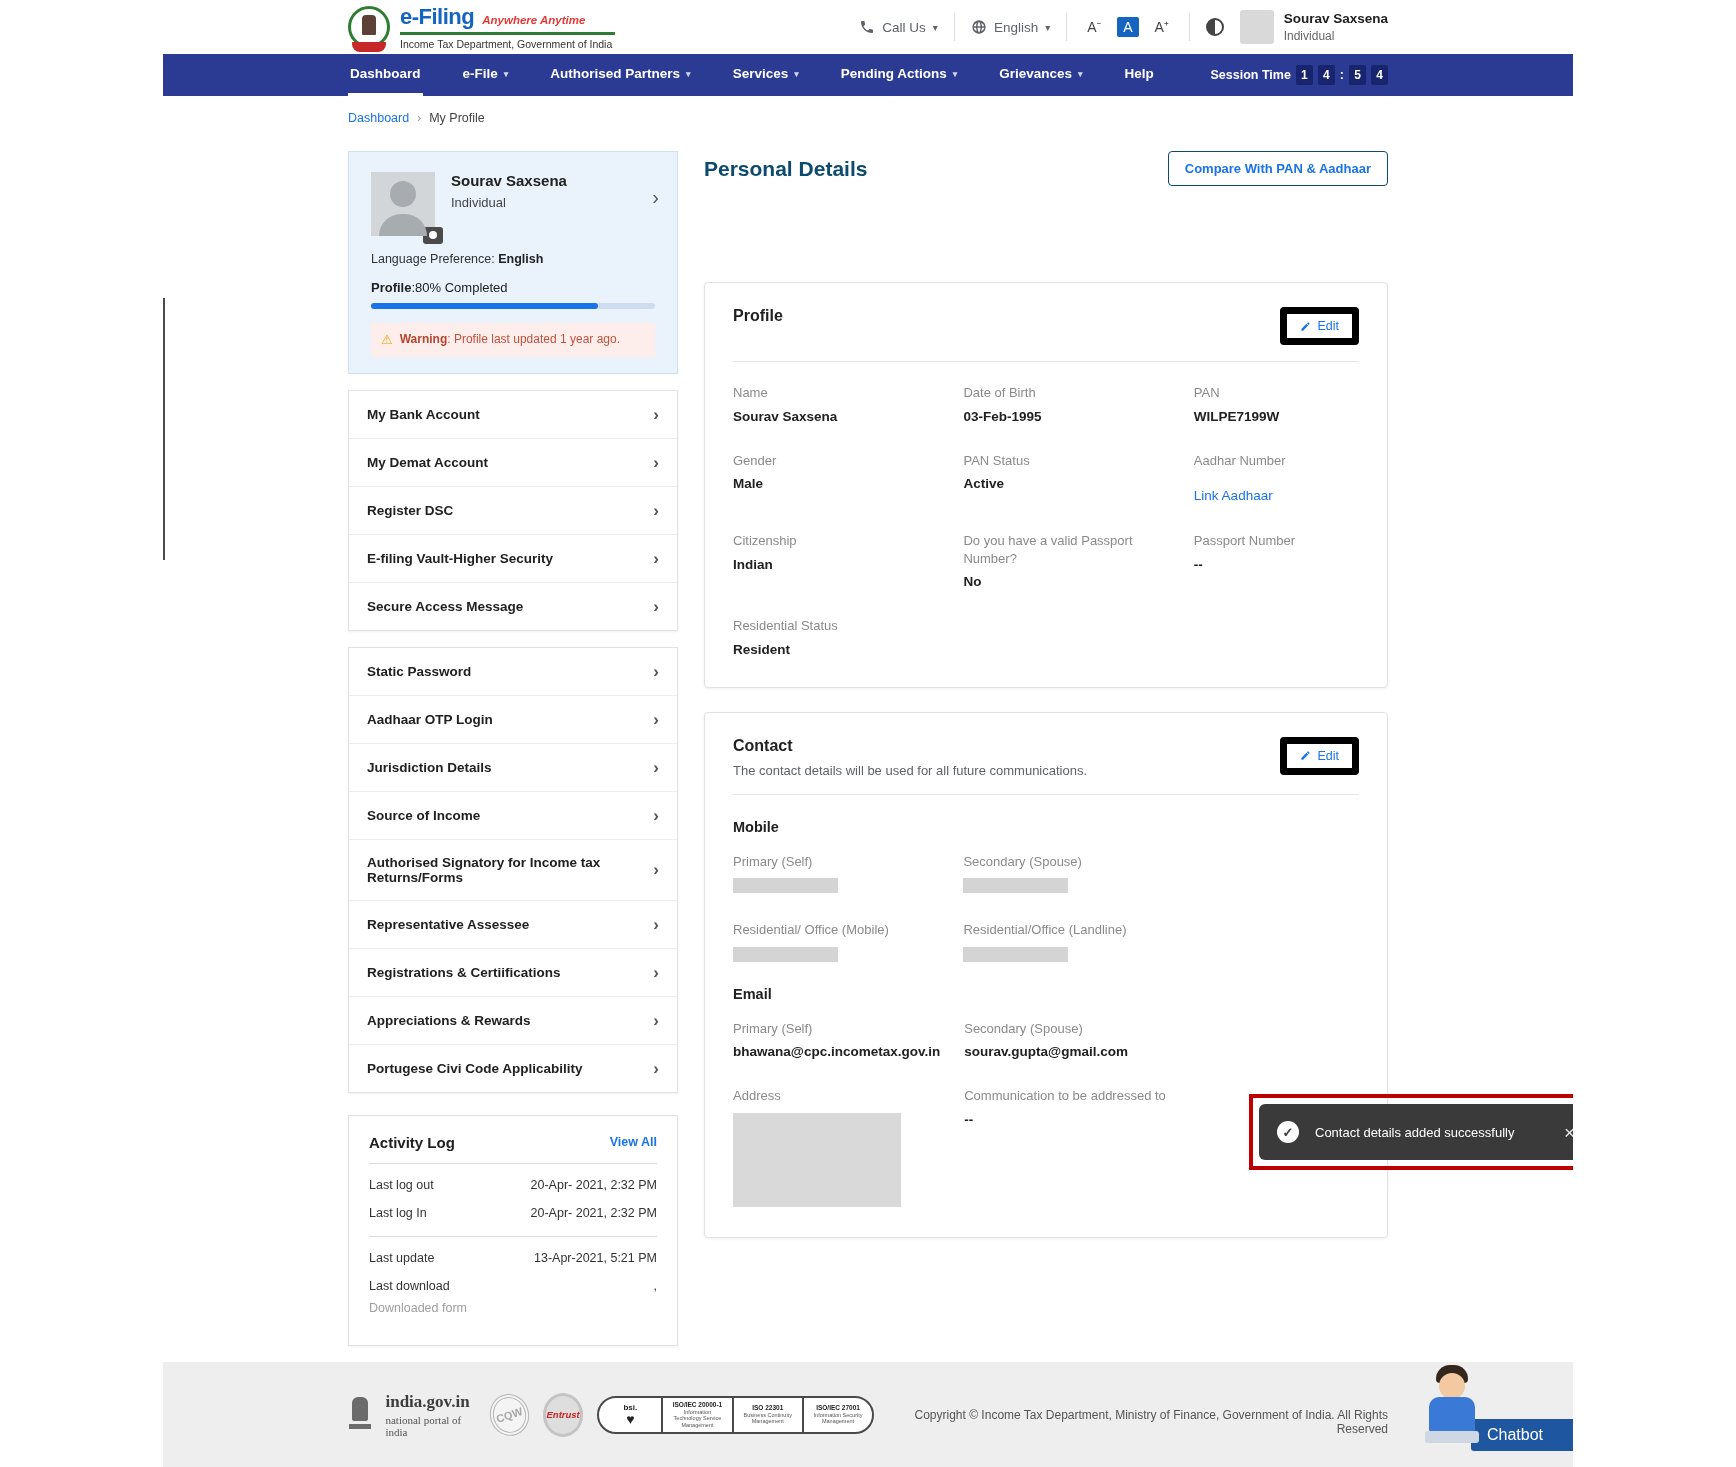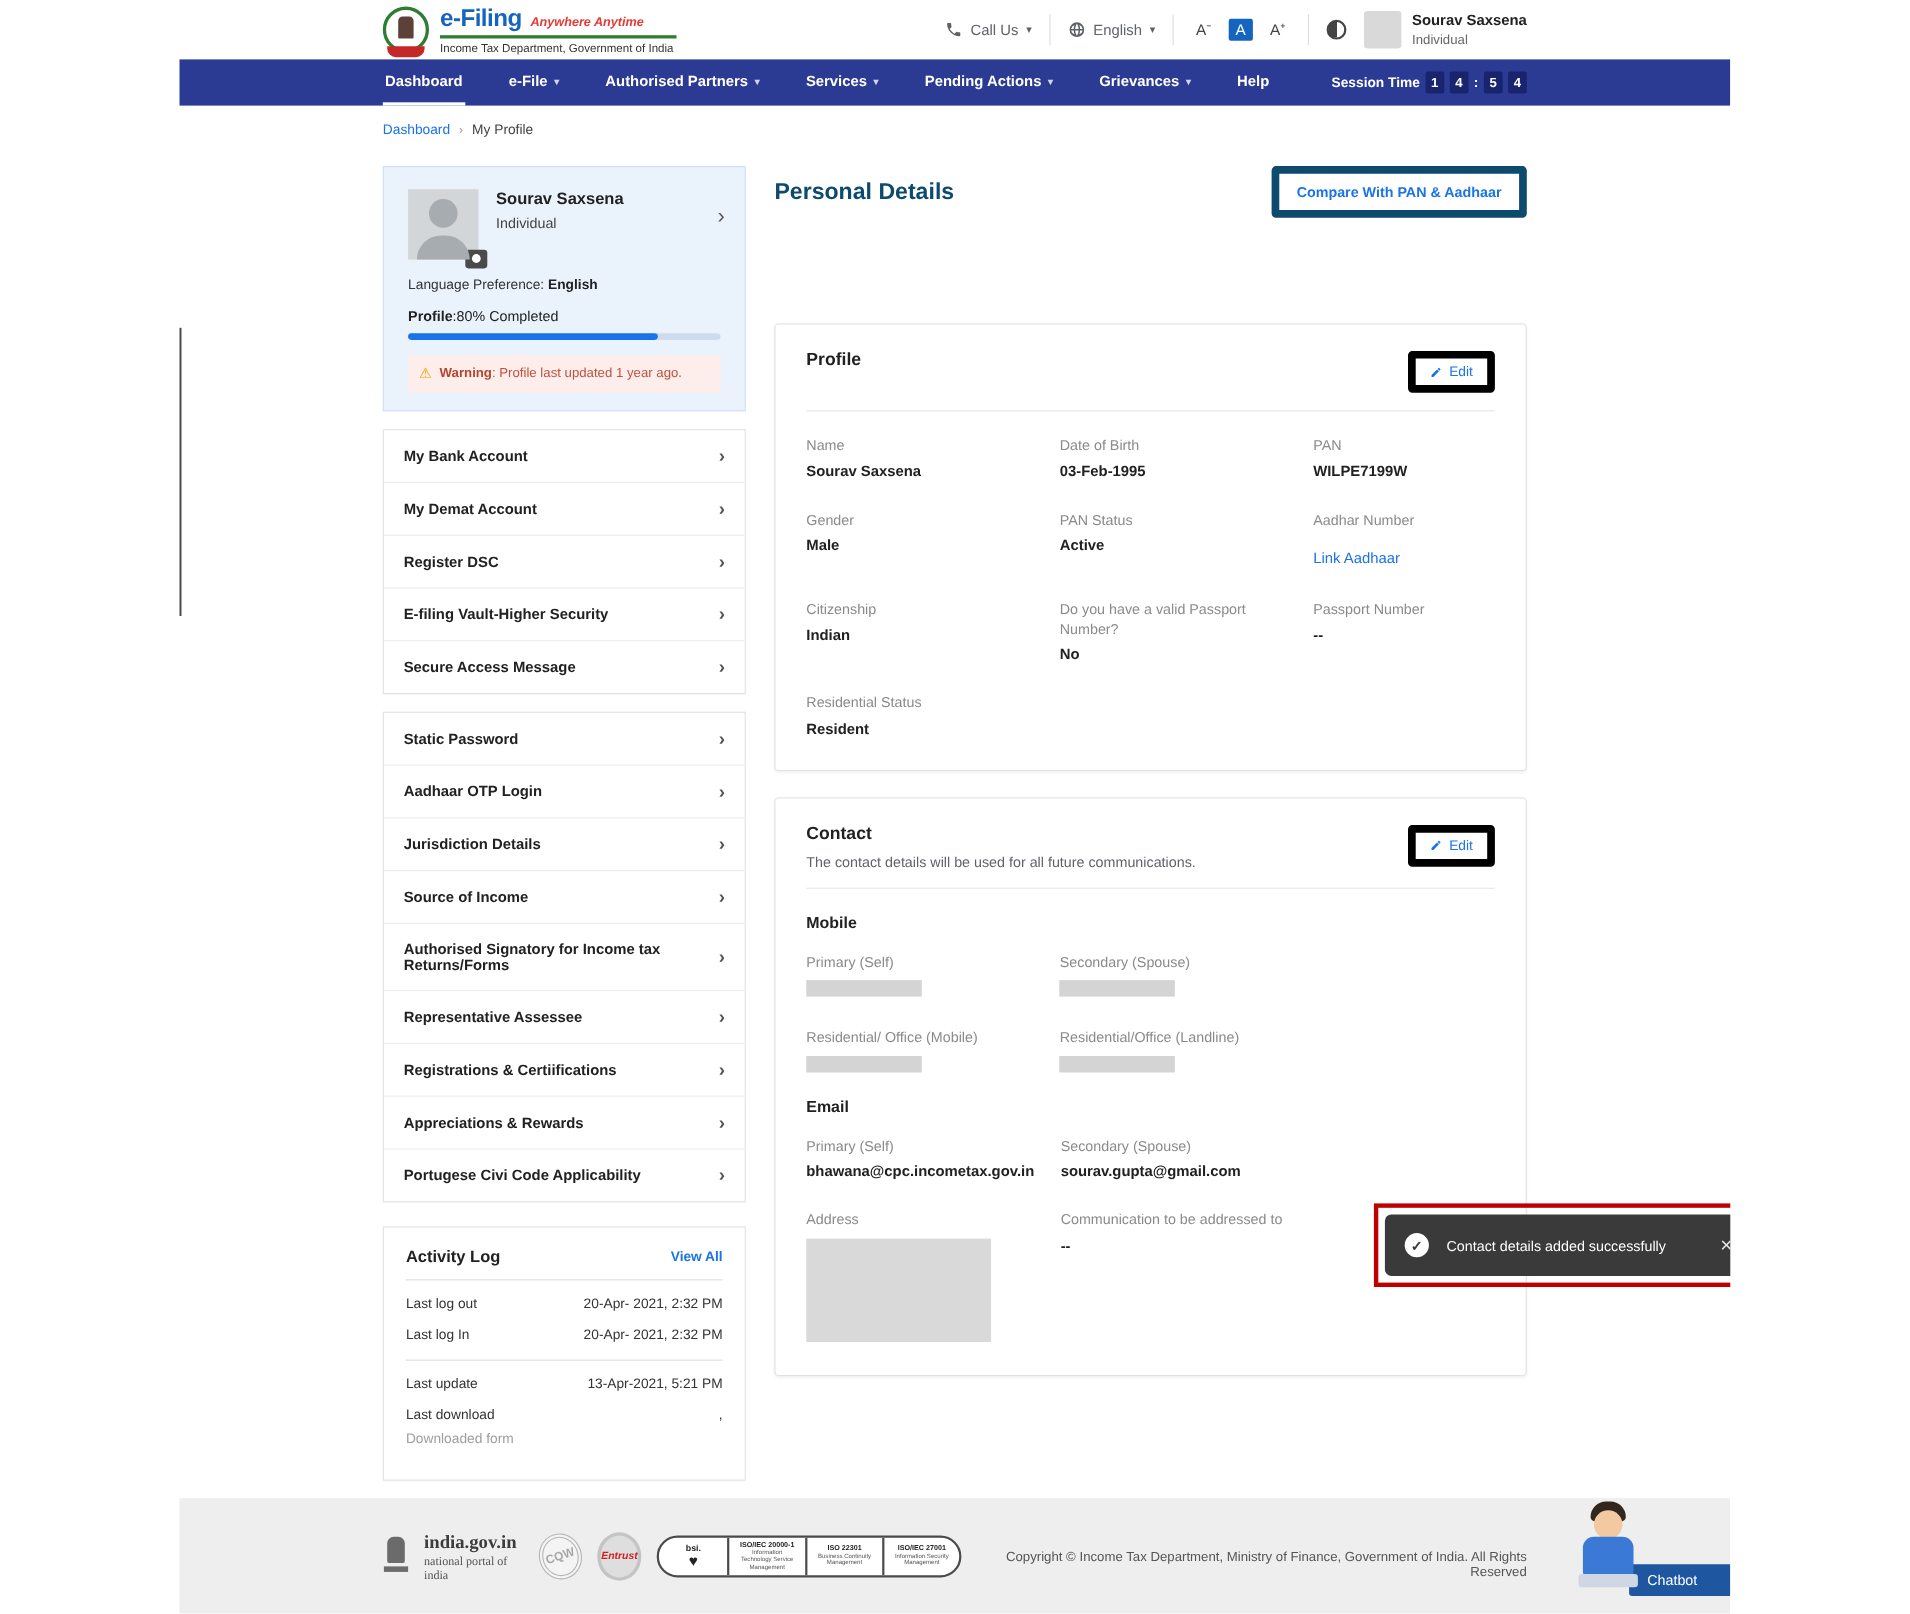--- a/index.html
+++ b/index.html
@@ -89,21 +89,21 @@
   .view-all { color: #1a73e8; font-size: 12.5px; font-weight: bold; cursor: pointer; }
   .act-row { display: flex; justify-content: space-between; font-size: 12.5px; margin-top: 14px; }
   .act-group-top { border-bottom: 1px solid #ddd; padding-bottom: 16px; }
   .act-label { color: #333; }
   .act-label.muted { color: #9e9e9e; }
   .act-value { color: #333; }
 
   
   .main-header { display: flex; justify-content: space-between; align-items: center; }
   .page-title { font-size: 21px; font-weight: bold; color: #0c4a6e; }
-  .compare-btn { border: 7px solid #0c4a6e; color: #1a73e8; background: #fff; font-weight: bold; font-size: 13px; padding: 9px 16px; border-radius: 4px; cursor: pointer; font-family: inherit; }
+  .compare-btn { border: 1px solid #0c4a6e; color: #1a73e8; background: #fff; font-weight: bold; font-size: 13px; padding: 9px 16px; border-radius: 4px; cursor: pointer; font-family: inherit; }
   .section-card { border: 1px solid #e2e2e2; border-radius: 4px; background: #fff; box-shadow: 0 1px 3px rgba(0,0,0,.06); padding: 24px 28px 30px; margin-top: 24px; }
   .section-card.first { margin-top: 96px; }
   .section-head { display: flex; justify-content: space-between; align-items: flex-start; }
   .section-title { font-size: 16px; font-weight: bold; }
   .section-sub { font-size: 13px; color: #5f6368; margin-top: 8px; }
   .edit-btn { display: flex; align-items: center; gap: 6px; border: 7px solid #000000; color: #1a73e8; background: #fff; font-size: 12.5px; padding: 5px 13px; border-radius: 4px; cursor: pointer; font-family: inherit; }
   .edit-btn svg { width: 11px; height: 11px; fill: #1a73e8; }
   .section-rule { height: 1px; background: #e6e6e6; margin-top: 16px; }
   .fields-grid { display: grid; grid-template-columns: 1.25fr 1.25fr 1fr; column-gap: 24px; row-gap: 28px; margin-top: 22px; }
   .field-label { color: #8a8a8a; font-size: 13px; line-height: 1.35; }
@@ -145,21 +145,21 @@
   .footer-reviewed b { color: #444; }
   .footer-copy { margin-top: 14px; text-align: right; font-size: 12px; color: #555; }
 
   
   .chatbot { position: absolute; right: 0; bottom: 16px; display: flex; align-items: flex-end; cursor: pointer; }
   .mascot { width: 54px; height: 86px; position: relative; margin-right: -8px; z-index: 2; }
   .mascot-hair { position: absolute; top: 0; left: 11px; width: 32px; height: 18px; background: #33261d; border-radius: 14px 14px 4px 4px; }
   .mascot-face { position: absolute; top: 8px; left: 14px; width: 26px; height: 26px; background: #f2c9a0; border-radius: 50%; }
   .mascot-body { position: absolute; top: 32px; left: 4px; width: 46px; height: 36px; background: #3b79d6; border-radius: 10px 10px 4px 4px; }
   .mascot-desk { position: absolute; bottom: 8px; left: 0; width: 54px; height: 12px; background: #cfd6e4; border-radius: 3px; }
-  .chat-label { background: #1e56a0; color: #fff; font-size: 13px; padding: 7px 30px 7px 16px; border-radius: 3px 0 0 3px; }
+  .chat-label { background: #1e56a0; color: #fff; font-size: 16px; padding: 7px 30px 7px 16px; border-radius: 3px 0 0 3px; }
 
   .edge-artifact { position: absolute; left: 0; top: 298px; width: 2px; height: 262px; background: #4a4a4a; }
 </style>
 </head>
 <body>
 
 <div class="page">
 
   <header class="topbar">
     <div class="container">

